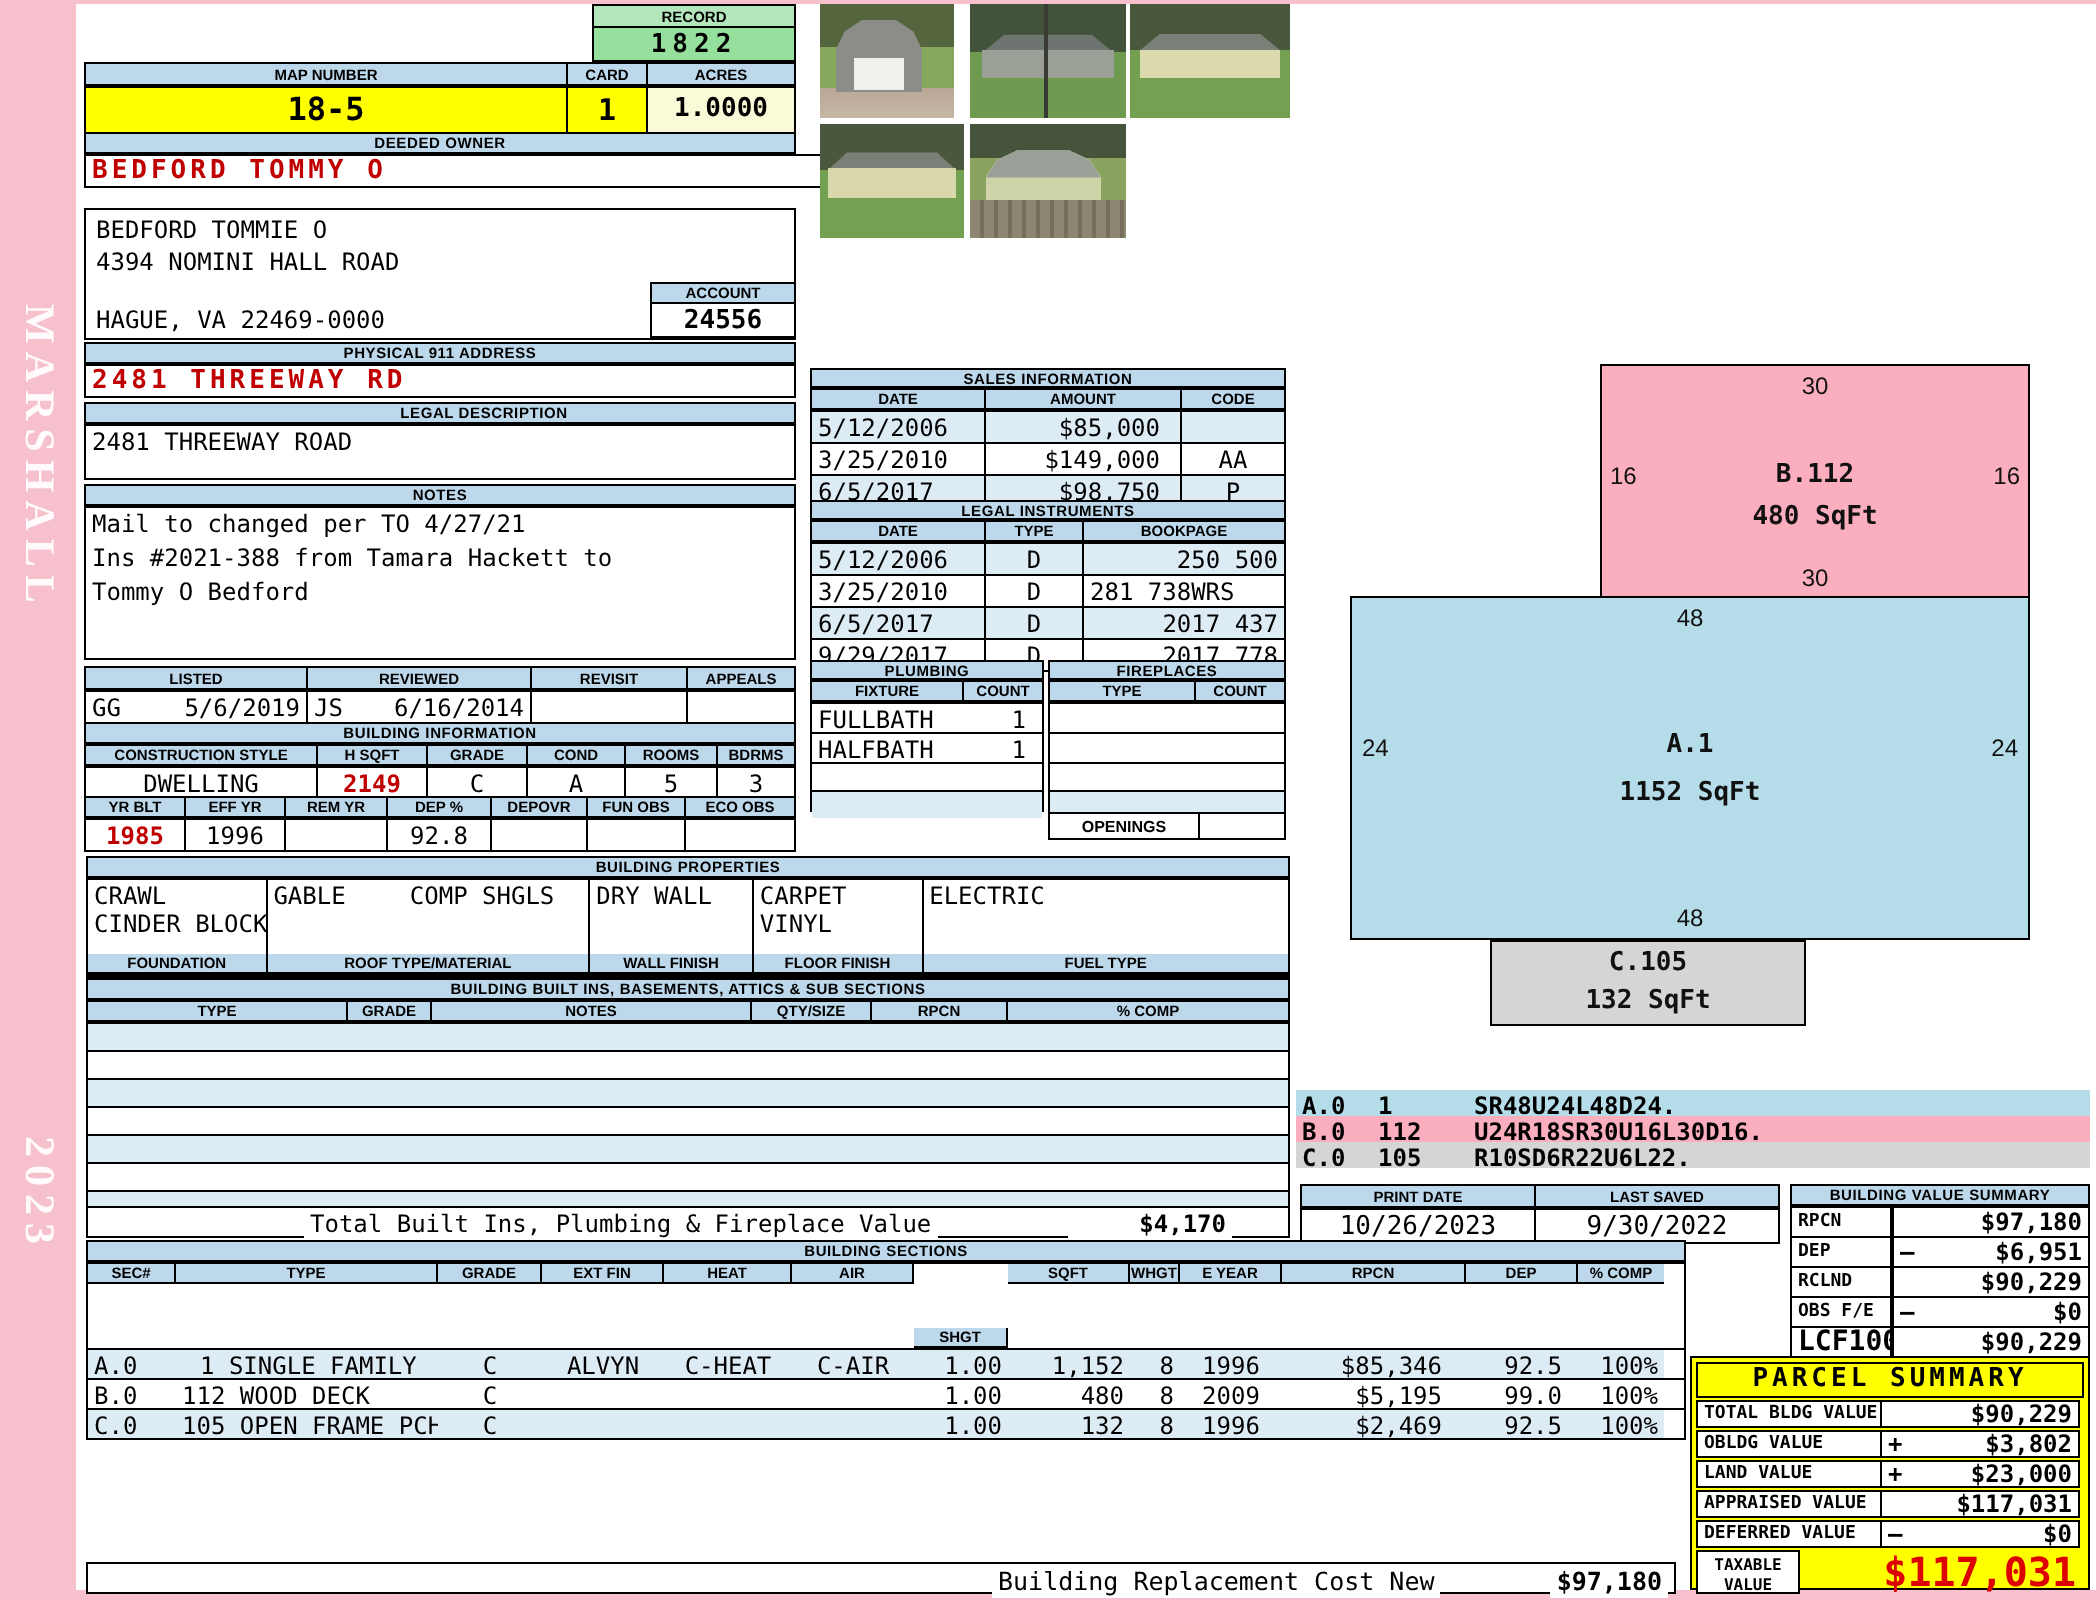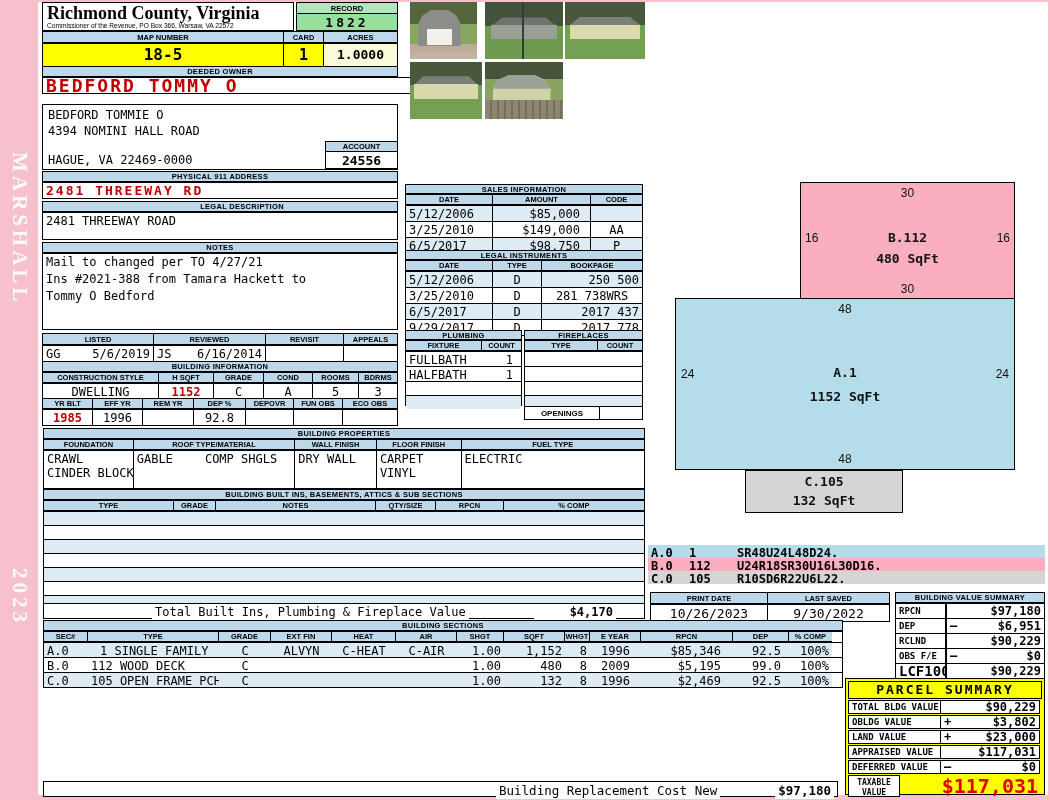--- a/index.html
+++ b/index.html
@@ -36,44 +36,40 @@
 </head>
 <body>
 
 <div class="b" style="left:0;top:0;width:38px;height:800px;">
   <div class="b vtext" style="left:7px;top:152px;">MARSHALL</div>
   <div class="b vtext" style="left:7px;top:568px;">2023</div>
 </div>
 
 <div class="card">
 
-  <div class="b tbl" style="left:4px;top:0;width:252px;height:29px;padding:1px 4px;">
-    <div style="font-family:'Liberation Serif',serif;font-weight:bold;font-size:18px;line-height:18px;">Richmond County, Virginia</div>
-    <div style="font-size:6.6px;line-height:7px;">Commissioner of the Revenue, PO Box 366, Warsaw, VA 22572</div>
-  </div>
   <div class="b" style="left:258px;top:0;width:102px;height:29px;">
     <div class="hc" style="width:100%;height:12px;border:1px solid #000;background:#B4E6BC;">RECORD</div>
     <div class="dc ct bold" style="width:100%;height:17px;border:1px solid #000;border-top:none;background:#96E09E;font-size:13px;letter-spacing:3px;text-align:center;">1822</div>
   </div>
 
   <div class="b tbl" style="left:4px;top:29px;width:356px;">
     <div class="row hline">
       <div class="hc" style="width:241px;height:11px;">MAP NUMBER</div>
       <div class="hc" style="width:40px;height:11px;">CARD</div>
       <div class="hc" style="width:73px;height:11px;border-right:none;">ACRES</div>
     </div>
     <div class="row vline">
       <div class="dc ct yellow bold" style="width:241px;height:22px;font-size:16px;line-height:20px;text-align:center;">18-5</div>
       <div class="dc ct yellow bold" style="width:40px;height:22px;font-size:15px;line-height:20px;text-align:center;">1</div>
       <div class="dc ct bold" style="width:73px;height:22px;font-size:13px;line-height:20px;text-align:center;background:#FAFAD8;">1.0000</div>
     </div>
   </div>
 
   <div class="bar b" style="left:4px;top:64px;width:356px;height:11px;">DEEDED OWNER</div>
-  <div class="b tbl dc red" style="left:4px;top:75px;width:384px;height:17px;font-size:18px;letter-spacing:2px;line-height:14px;">BEDFORD TOMMY O</div>
+  <div class="b tbl dc red" style="left:4px;top:75px;width:384px;height:17px;font-size:13px;letter-spacing:2px;line-height:14px;">BEDFORD TOMMY O</div>
 
   <div class="b tbl" style="left:4px;top:102px;width:356px;height:66px;">
     <div class="dc" style="position:absolute;left:2px;top:2px;">BEDFORD TOMMIE O</div>
     <div class="dc" style="position:absolute;left:2px;top:18px;">4394 NOMINI HALL ROAD</div>
     <div class="dc" style="position:absolute;left:2px;top:47px;">HAGUE, VA 22469-0000</div>
     <div class="b" style="left:282px;top:36px;width:73px;height:29px;">
       <div class="hc" style="width:100%;height:11px;border:1px solid #000;">ACCOUNT</div>
       <div class="dc ct bold" style="width:100%;height:17px;border:1px solid #000;border-top:none;font-size:13px;text-align:center;">24556</div>
     </div>
   </div>
@@ -117,21 +113,21 @@
     <div class="row hline">
       <div class="hc" style="width:116px;height:10px;">CONSTRUCTION STYLE</div>
       <div class="hc" style="width:55px;height:10px;">H SQFT</div>
       <div class="hc" style="width:50px;height:10px;">GRADE</div>
       <div class="hc" style="width:49px;height:10px;">COND</div>
       <div class="hc" style="width:46px;height:10px;">ROOMS</div>
       <div class="hc" style="width:38px;height:10px;border-right:none;">BDRMS</div>
     </div>
     <div class="row vline hline">
       <div class="dc ct" style="width:116px;height:14px;text-align:center;">DWELLING</div>
-      <div class="dc ct red" style="width:55px;height:14px;text-align:center;">1152</div>
+      <div class="dc ct red" style="width:55px;height:14px;text-align:center;">2149</div>
       <div class="dc ct" style="width:50px;height:14px;text-align:center;">C</div>
       <div class="dc ct" style="width:49px;height:14px;text-align:center;">A</div>
       <div class="dc ct" style="width:46px;height:14px;text-align:center;">5</div>
       <div class="dc ct" style="width:38px;height:14px;text-align:center;">3</div>
     </div>
     <div class="row hline">
       <div class="hc" style="width:50px;height:10px;">YR BLT</div>
       <div class="hc" style="width:50px;height:10px;">EFF YR</div>
       <div class="hc" style="width:51px;height:10px;">REM YR</div>
       <div class="hc" style="width:52px;height:10px;">DEP %</div>
@@ -145,42 +141,42 @@
       <div class="dc ct" style="width:51px;height:15px;"></div>
       <div class="dc ct" style="width:52px;height:15px;text-align:center;">92.8</div>
       <div class="dc ct" style="width:48px;height:15px;"></div>
       <div class="dc ct" style="width:49px;height:15px;"></div>
       <div class="dc ct" style="width:54px;height:15px;"></div>
     </div>
   </div>
 
   <div class="bar b" style="left:5px;top:426px;width:602px;height:11px;text-align:right;">BUILDING PROPERTIES</div>
   <div class="b tbl" style="left:5px;top:437px;width:602px;">
+    <div class="row vline">
+      <div class="dc" style="width:90px;height:37px;">
+        <div>CRAWL</div>
+        <div>CINDER BLOCK</div>
+      </div>
+      <div class="dc flexrow" style="width:162px;height:37px;align-items:flex-start;">
+        <span>GABLE</span>
+        <span style="margin-left:auto;padding-right:14px;">COMP SHGLS</span>
+      </div>
+      <div class="dc" style="width:82px;height:37px;">DRY WALL</div>
+      <div class="dc" style="width:85px;height:37px;">
+        <div>CARPET</div>
+        <div>VINYL</div>
+      </div>
+      <div class="dc" style="width:183px;height:37px;">ELECTRIC</div>
+    </div>
     <div class="row hline">
       <div class="hc" style="width:90px;height:10px;">FOUNDATION</div>
       <div class="hc" style="width:162px;height:10px;">ROOF TYPE/MATERIAL</div>
       <div class="hc" style="width:82px;height:10px;">WALL FINISH</div>
       <div class="hc" style="width:85px;height:10px;">FLOOR FINISH</div>
       <div class="hc" style="width:183px;height:10px;border-right:none;">FUEL TYPE</div>
-    </div>
-    <div class="row vline">
-      <div class="dc" style="width:90px;height:37px;">
-        <div>CRAWL</div>
-        <div>CINDER BLOCK</div>
-      </div>
-      <div class="dc flexrow" style="width:162px;height:37px;align-items:flex-start;">
-        <span>GABLE</span>
-        <span style="margin-left:auto;padding-right:14px;">COMP SHGLS</span>
-      </div>
-      <div class="dc" style="width:82px;height:37px;">DRY WALL</div>
-      <div class="dc" style="width:85px;height:37px;">
-        <div>CARPET</div>
-        <div>VINYL</div>
-      </div>
-      <div class="dc" style="width:183px;height:37px;">ELECTRIC</div>
     </div>
   </div>
 
   <div class="bar b" style="left:5px;top:487px;width:602px;height:11px;">BUILDING BUILT INS, BASEMENTS, ATTICS &amp; SUB SECTIONS</div>
   <div class="b tbl" style="left:5px;top:498px;width:602px;">
     <div class="row hline">
       <div class="hc" style="width:130px;height:10px;">TYPE</div>
       <div class="hc" style="width:42px;height:10px;">GRADE</div>
       <div class="hc" style="width:160px;height:10px;">NOTES</div>
       <div class="hc" style="width:60px;height:10px;">QTY/SIZE</div>
@@ -256,21 +252,21 @@
       <div class="hc" style="width:100px;height:10px;border-right:none;">BOOKPAGE</div>
     </div>
     <div class="row vline hline">
       <div class="dc alt" style="width:87px;height:15px;">5/12/2006</div>
       <div class="dc alt ct" style="width:49px;height:15px;text-align:center;">D</div>
       <div class="dc alt rt" style="width:100px;height:15px;text-align:right;">250 500</div>
     </div>
     <div class="row vline hline">
       <div class="dc" style="width:87px;height:15px;">3/25/2010</div>
       <div class="dc ct" style="width:49px;height:15px;text-align:center;">D</div>
-      <div class="dc rt" style="width:100px;height:15px;text-align:center;">281 738WRS</div>
+      <div class="dc rt" style="width:100px;height:15px;text-align:left;">281 738WRS</div>
     </div>
     <div class="row vline hline">
       <div class="dc alt" style="width:87px;height:15px;">6/5/2017</div>
       <div class="dc alt ct" style="width:49px;height:15px;text-align:center;">D</div>
       <div class="dc alt rt" style="width:100px;height:15px;text-align:right;">2017 437</div>
     </div>
     <div class="row vline">
       <div class="dc" style="width:87px;height:15px;">9/29/2017</div>
       <div class="dc ct" style="width:49px;height:15px;text-align:center;">D</div>
       <div class="dc rt" style="width:100px;height:15px;text-align:right;">2017 778</div>
@@ -419,21 +415,21 @@
 
   <div class="bar b" style="left:5px;top:618px;width:800px;height:11px;">BUILDING SECTIONS</div>
   <div class="b tbl" style="left:5px;top:629px;width:800px;">
     <div class="row hline">
       <div class="hc" style="width:44px;height:10px;">SEC#</div>
       <div class="hc" style="width:131px;height:10px;">TYPE</div>
       <div class="hc" style="width:52px;height:10px;">GRADE</div>
       <div class="hc" style="width:61px;height:10px;text-align:center;">EXT FIN</div>
       <div class="hc" style="width:64px;height:10px;">HEAT</div>
       <div class="hc" style="width:61px;height:10px;">AIR</div>
-      <div class="hc" style="width:47px;height:10px;">SHGT</div>
+      <div class="hc" style="width:47px;height:10px;margin-top:32px;">SHGT</div>
       <div class="hc" style="width:61px;height:10px;">SQFT</div>
       <div class="hc" style="width:25px;height:10px;">WHGT</div>
       <div class="hc" style="width:51px;height:10px;">E YEAR</div>
       <div class="hc" style="width:92px;height:10px;">RPCN</div>
       <div class="hc" style="width:56px;height:10px;">DEP</div>
       <div class="hc" style="width:43px;height:10px;border-right:none;">% COMP</div>
     </div>
     <div class="row hline">
       <div class="dc alt" style="width:44px;height:14px;">A.0</div>
       <div class="dc alt rt" style="width:131px;height:14px;text-align:left;padding-left:12px;">1 SINGLE FAMILY</div>

